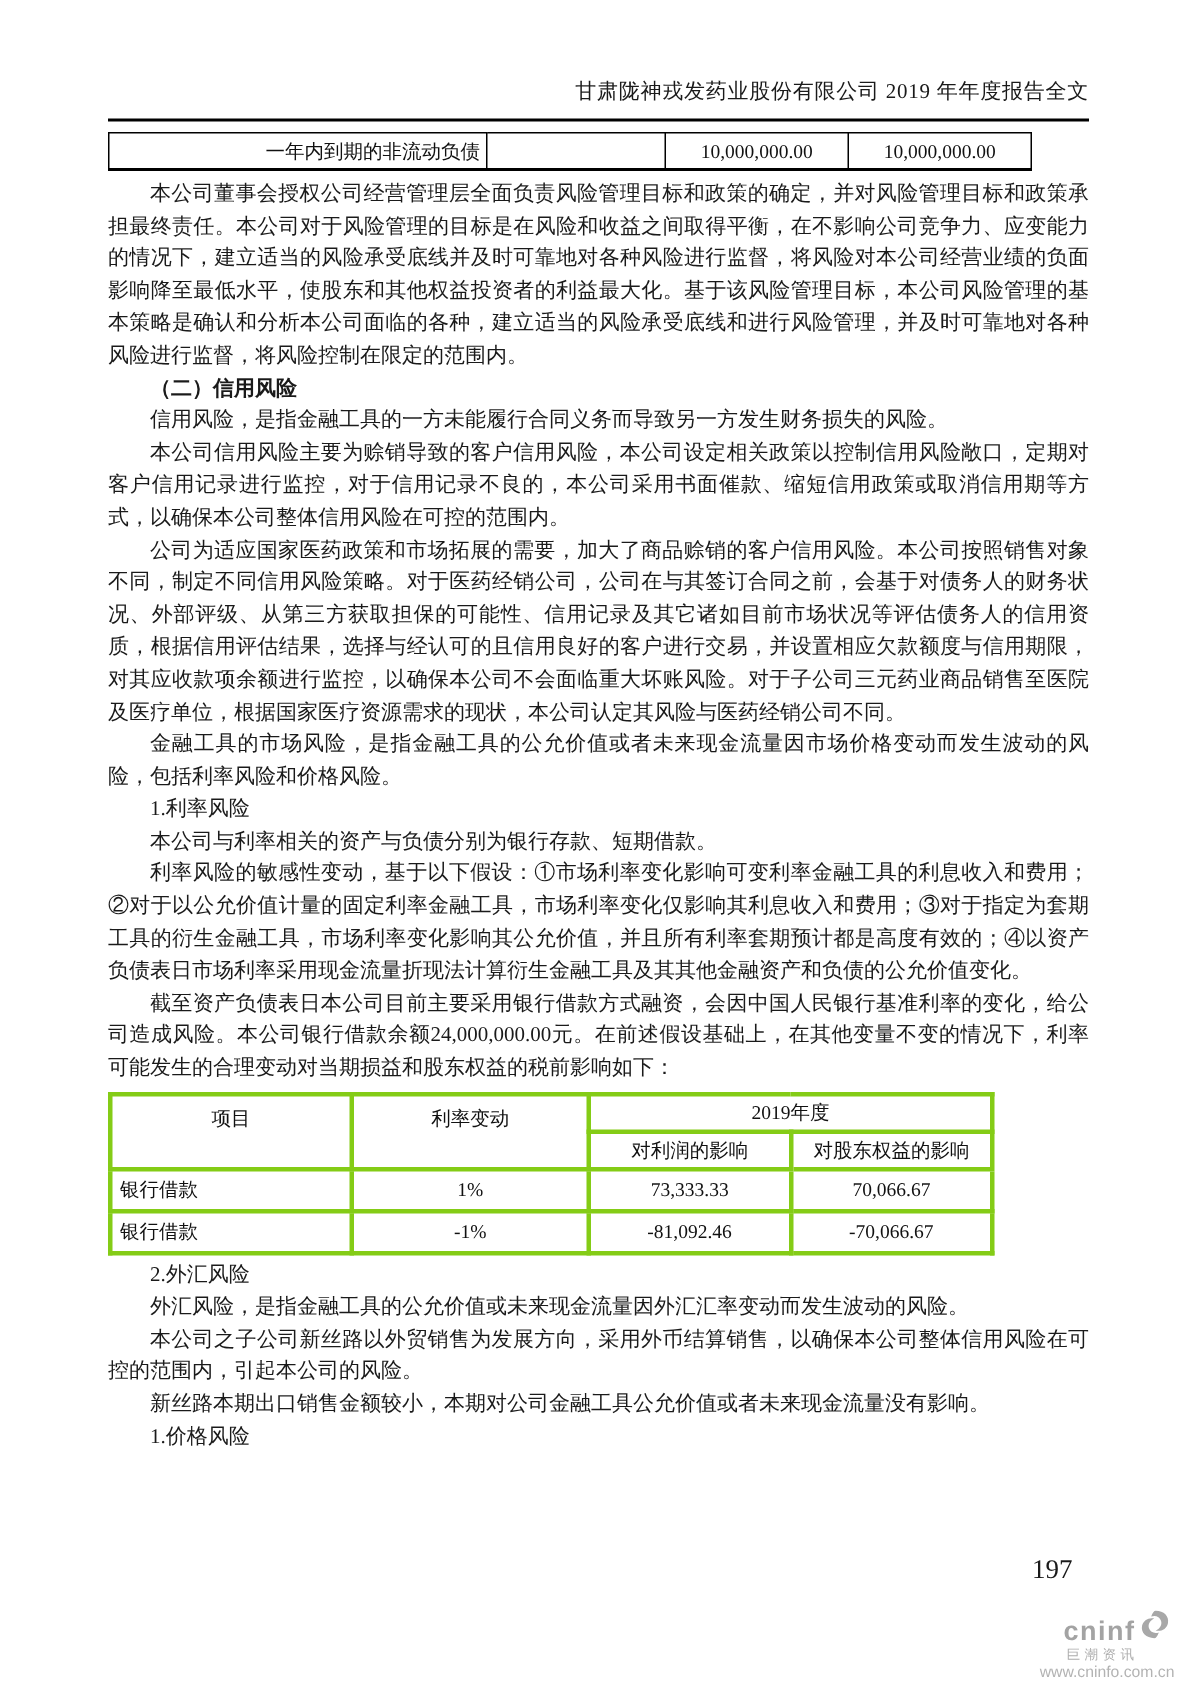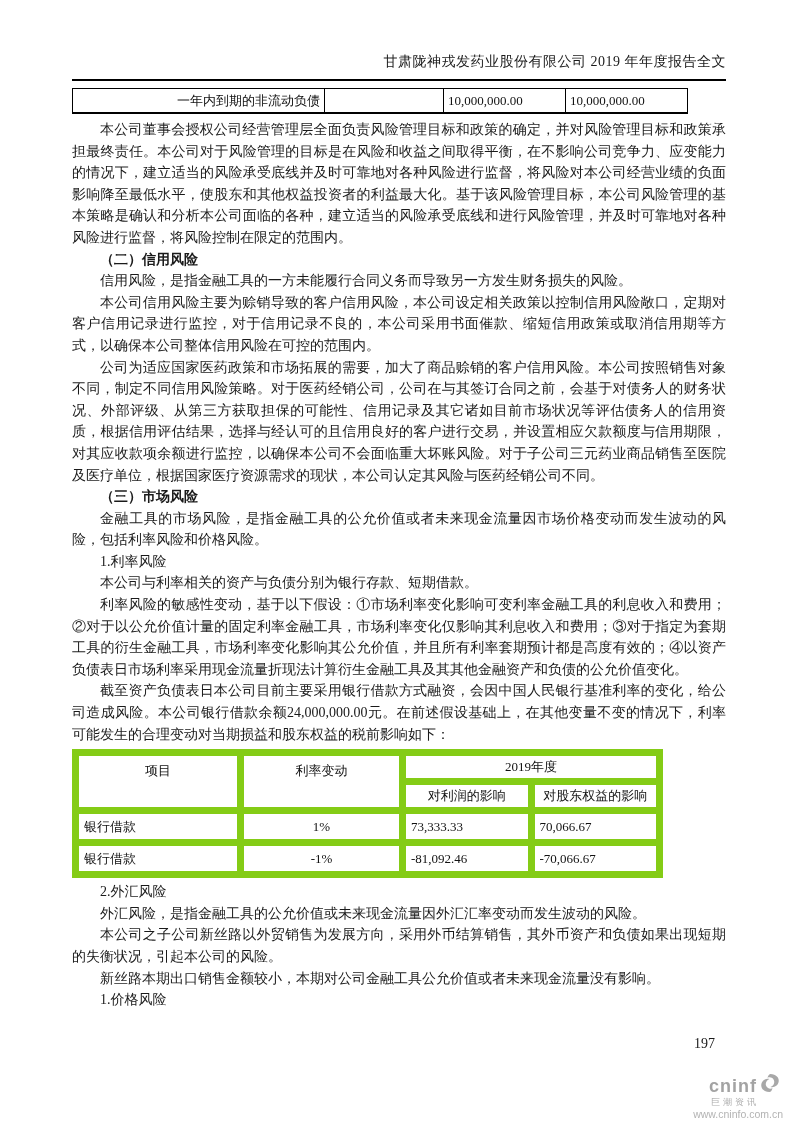--- a/index.html
+++ b/index.html
@@ -29,36 +29,36 @@
   .toptable .tc1 { width: 243px; text-align: right; }
   .toptable .tc2 { width: 110px; }
   .toptable .tc3 { width: 113px; }
   .toptable .tc4 { width: 113px; }
 
   .body-text { margin-top: 5px; font-size: 14px; line-height: 21.6px; }
   .para { margin: 0; text-indent: 2em; text-align: justify; }
   .hpara { margin: 0; text-indent: 2em; font-weight: bold; }
 
   .ratetable { width: 591px; margin: 4px 0 3px 0; border: 1.5px solid #000; }
-  .ratetable td { border: 7px solid #84cc16; padding: 0 5px; height: 22px; overflow: hidden; white-space: nowrap; }
+  .ratetable td { border: 3px solid #84cc16; padding: 0 5px; height: 22px; overflow: hidden; white-space: nowrap; }
   .ratetable .rc1 { width: 148px; }
   .ratetable .rc2 { width: 145px; }
   .ratetable .rc3 { width: 142px; }
   .ratetable .rc4 { width: 146px; }
   .ratetable .datarow td { height: 25px; }
   .ratetable .subhdr td { border-bottom: 2px solid #000; }
   .ct { text-align: center; }
-  .num { text-align: left; }
+  .num { text-align: center; }
   .vt { vertical-align: top; padding-top: 4px !important; }
 
   .pagenum {
     position: absolute;
     top: 1036px;
     right: 78px;
-    font-size: 14px;
+    font-size: 18px;
   }
 
   .logo {
     position: absolute;
     top: 1075px;
     right: 10px;
     width: 140px;
     color: #a3a3a3;
     font-family: "Liberation Sans", "DejaVu Sans", sans-serif;
     text-align: right;
@@ -108,21 +108,20 @@
       </tr>
     </tbody>
       </table>
 
     <div class="body-text">
       <p class="para">本公司董事会授权公司经营管理层全面负责风险管理目标和政策的确定，并对风险管理目标和政策承担最终责任。本公司对于风险管理的目标是在风险和收益之间取得平衡，在不影响公司竞争力、应变能力的情况下，建立适当的风险承受底线并及时可靠地对各种风险进行监督，将风险对本公司经营业绩的负面影响降至最低水平，使股东和其他权益投资者的利益最大化。基于该风险管理目标，本公司风险管理的基本策略是确认和分析本公司面临的各种，建立适当的风险承受底线和进行风险管理，并及时可靠地对各种风险进行监督，将风险控制在限定的范围内。</p>
       <p class="hpara">（二）信用风险</p>
       <p class="para">信用风险，是指金融工具的一方未能履行合同义务而导致另一方发生财务损失的风险。</p>
       <p class="para">本公司信用风险主要为赊销导致的客户信用风险，本公司设定相关政策以控制信用风险敞口，定期对客户信用记录进行监控，对于信用记录不良的，本公司采用书面催款、缩短信用政策或取消信用期等方式，以确保本公司整体信用风险在可控的范围内。</p>
       <p class="para">公司为适应国家医药政策和市场拓展的需要，加大了商品赊销的客户信用风险。本公司按照销售对象不同，制定不同信用风险策略。对于医药经销公司，公司在与其签订合同之前，会基于对债务人的财务状况、外部评级、从第三方获取担保的可能性、信用记录及其它诸如目前市场状况等评估债务人的信用资质，根据信用评估结果，选择与经认可的且信用良好的客户进行交易，并设置相应欠款额度与信用期限，对其应收款项余额进行监控，以确保本公司不会面临重大坏账风险。对于子公司三元药业商品销售至医院及医疗单位，根据国家医疗资源需求的现状，本公司认定其风险与医药经销公司不同。</p>
-      <p class="hpara">（三）市场风险</p>
       <p class="para">金融工具的市场风险，是指金融工具的公允价值或者未来现金流量因市场价格变动而发生波动的风险，包括利率风险和价格风险。</p>
       <p class="para">1.利率风险</p>
       <p class="para">本公司与利率相关的资产与负债分别为银行存款、短期借款。</p>
       <p class="para">利率风险的敏感性变动，基于以下假设：①市场利率变化影响可变利率金融工具的利息收入和费用；②对于以公允价值计量的固定利率金融工具，市场利率变化仅影响其利息收入和费用；③对于指定为套期工具的衍生金融工具，市场利率变化影响其公允价值，并且所有利率套期预计都是高度有效的；④以资产负债表日市场利率采用现金流量折现法计算衍生金融工具及其其他金融资产和负债的公允价值变化。</p>
       <p class="para">截至资产负债表日本公司目前主要采用银行借款方式融资，会因中国人民银行基准利率的变化，给公司造成风险。本公司银行借款余额24,000,000.00元。在前述假设基础上，在其他变量不变的情况下，利率可能发生的合理变动对当期损益和股东权益的税前影响如下：</p>
 
       <table class="ratetable">
         <tbody>
             <tr>
           <td class="rc1 ct vt" rowspan="2">项目</td>
@@ -143,21 +142,21 @@
           <td>银行借款</td>
           <td class="ct">-1%</td>
           <td class="num">-81,092.46</td>
           <td class="num">-70,066.67</td>
         </tr>
       </tbody>
         </table>
 
       <p class="para">2.外汇风险</p>
       <p class="para">外汇风险，是指金融工具的公允价值或未来现金流量因外汇汇率变动而发生波动的风险。</p>
-      <p class="para">本公司之子公司新丝路以外贸销售为发展方向，采用外币结算销售，其外币资产和负债如果出现短期的失衡状况，引起本公司的风险。</p>
+      <p class="para">本公司之子公司新丝路以外贸销售为发展方向，采用外币结算销售，以确保本公司整体信用风险在可控的范围内，引起本公司的风险。</p>
       <p class="para">新丝路本期出口销售金额较小，本期对公司金融工具公允价值或者未来现金流量没有影响。</p>
       <p class="para">1.价格风险</p>
     </div>
   </div>
 
   <div class="pagenum">197</div>
 
   <div class="logo">
     <div class="logo-brand-row">
       <span class="logo-brand">cninf</span>

